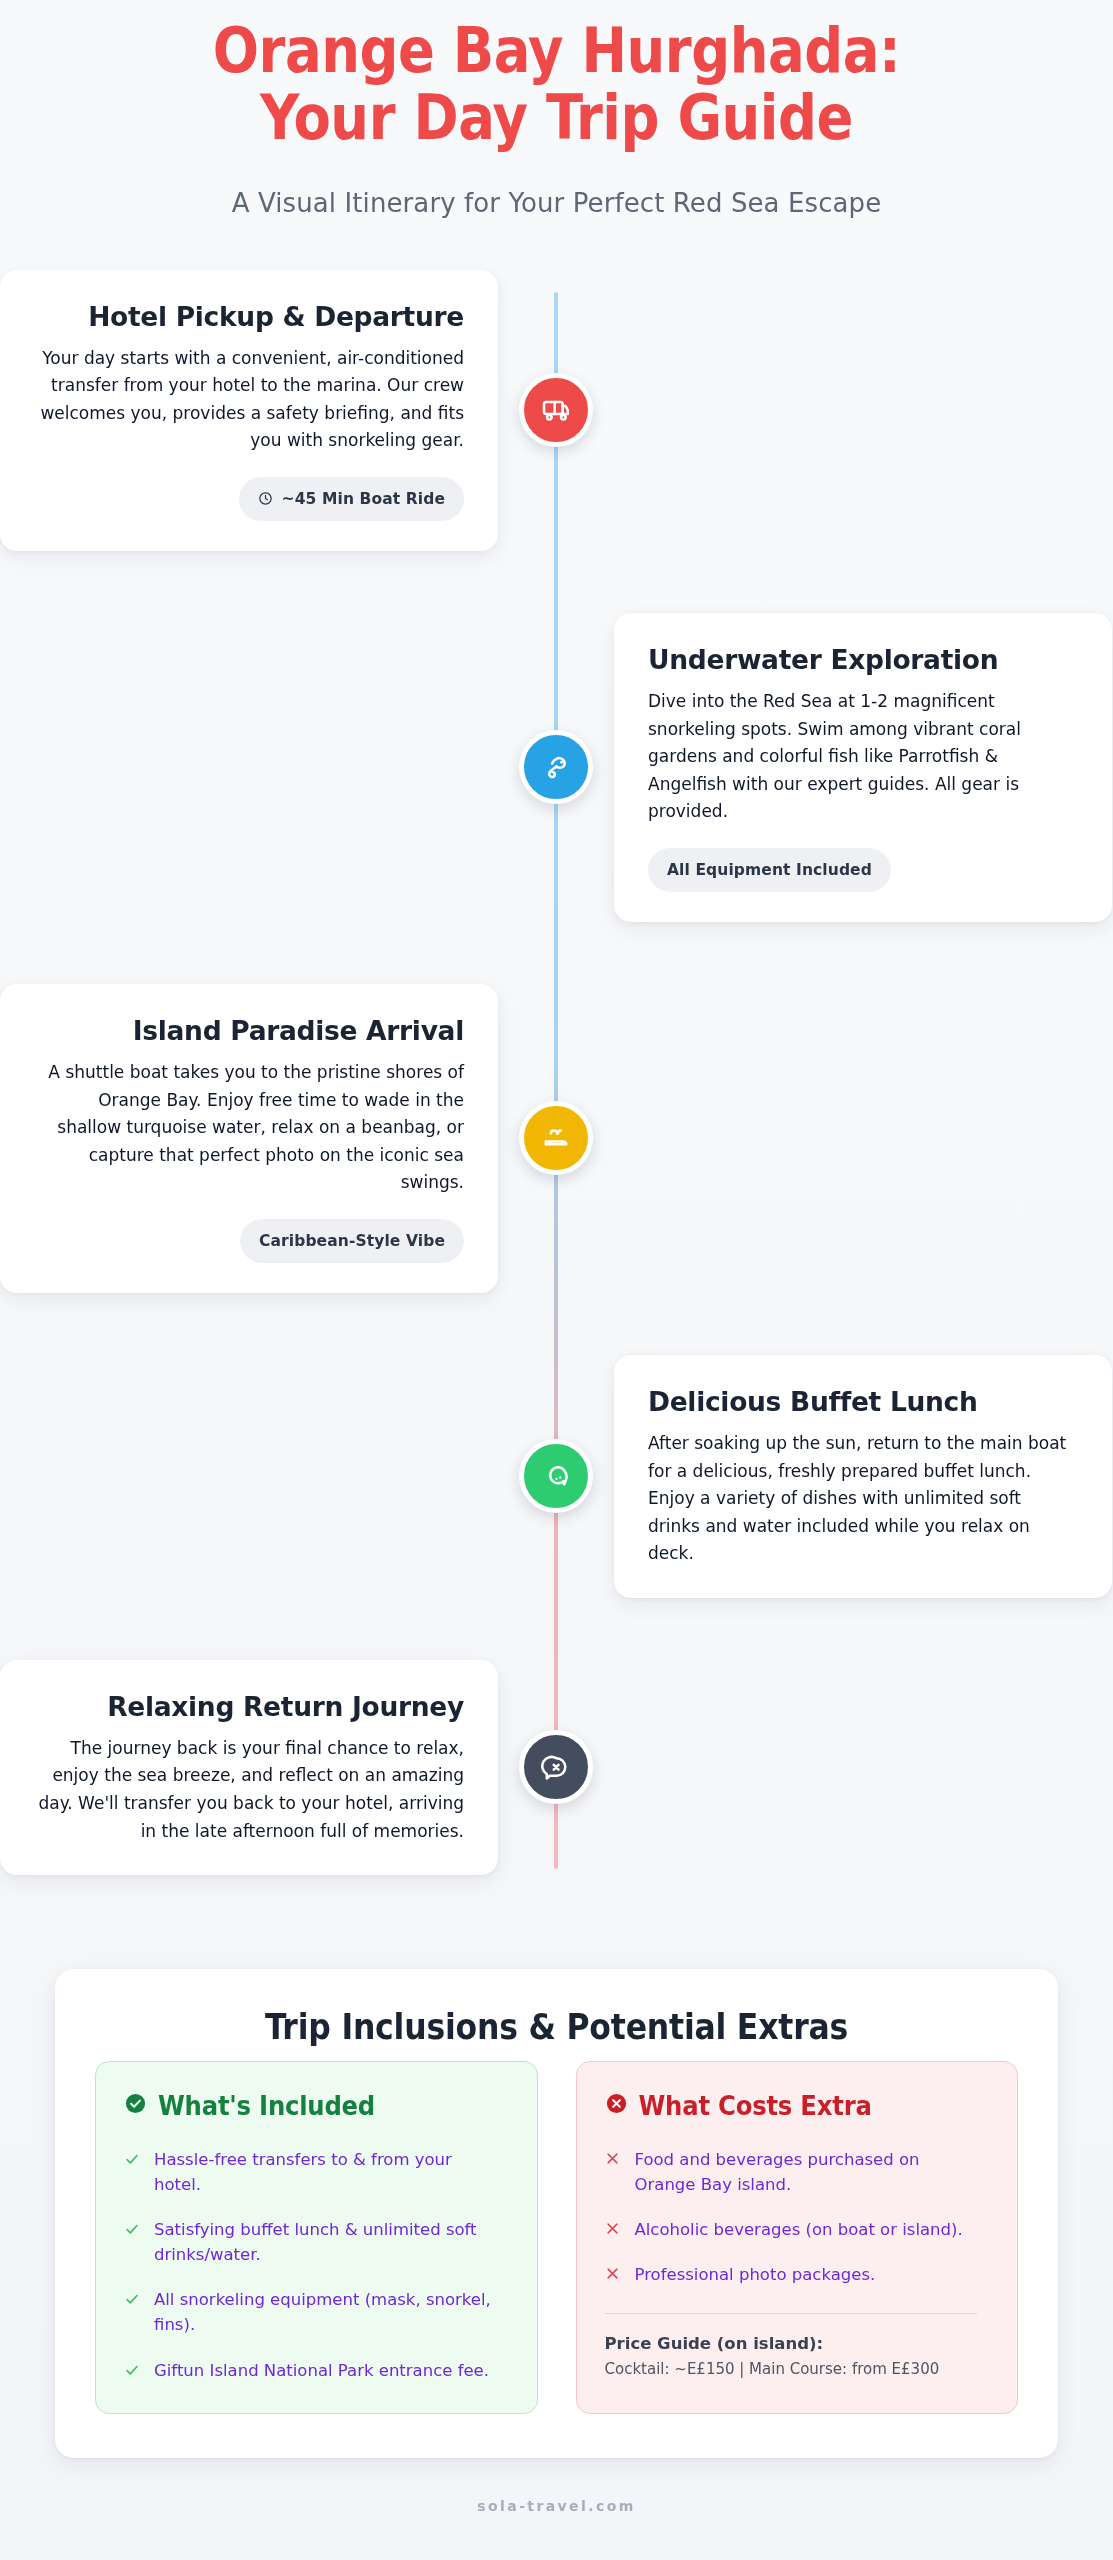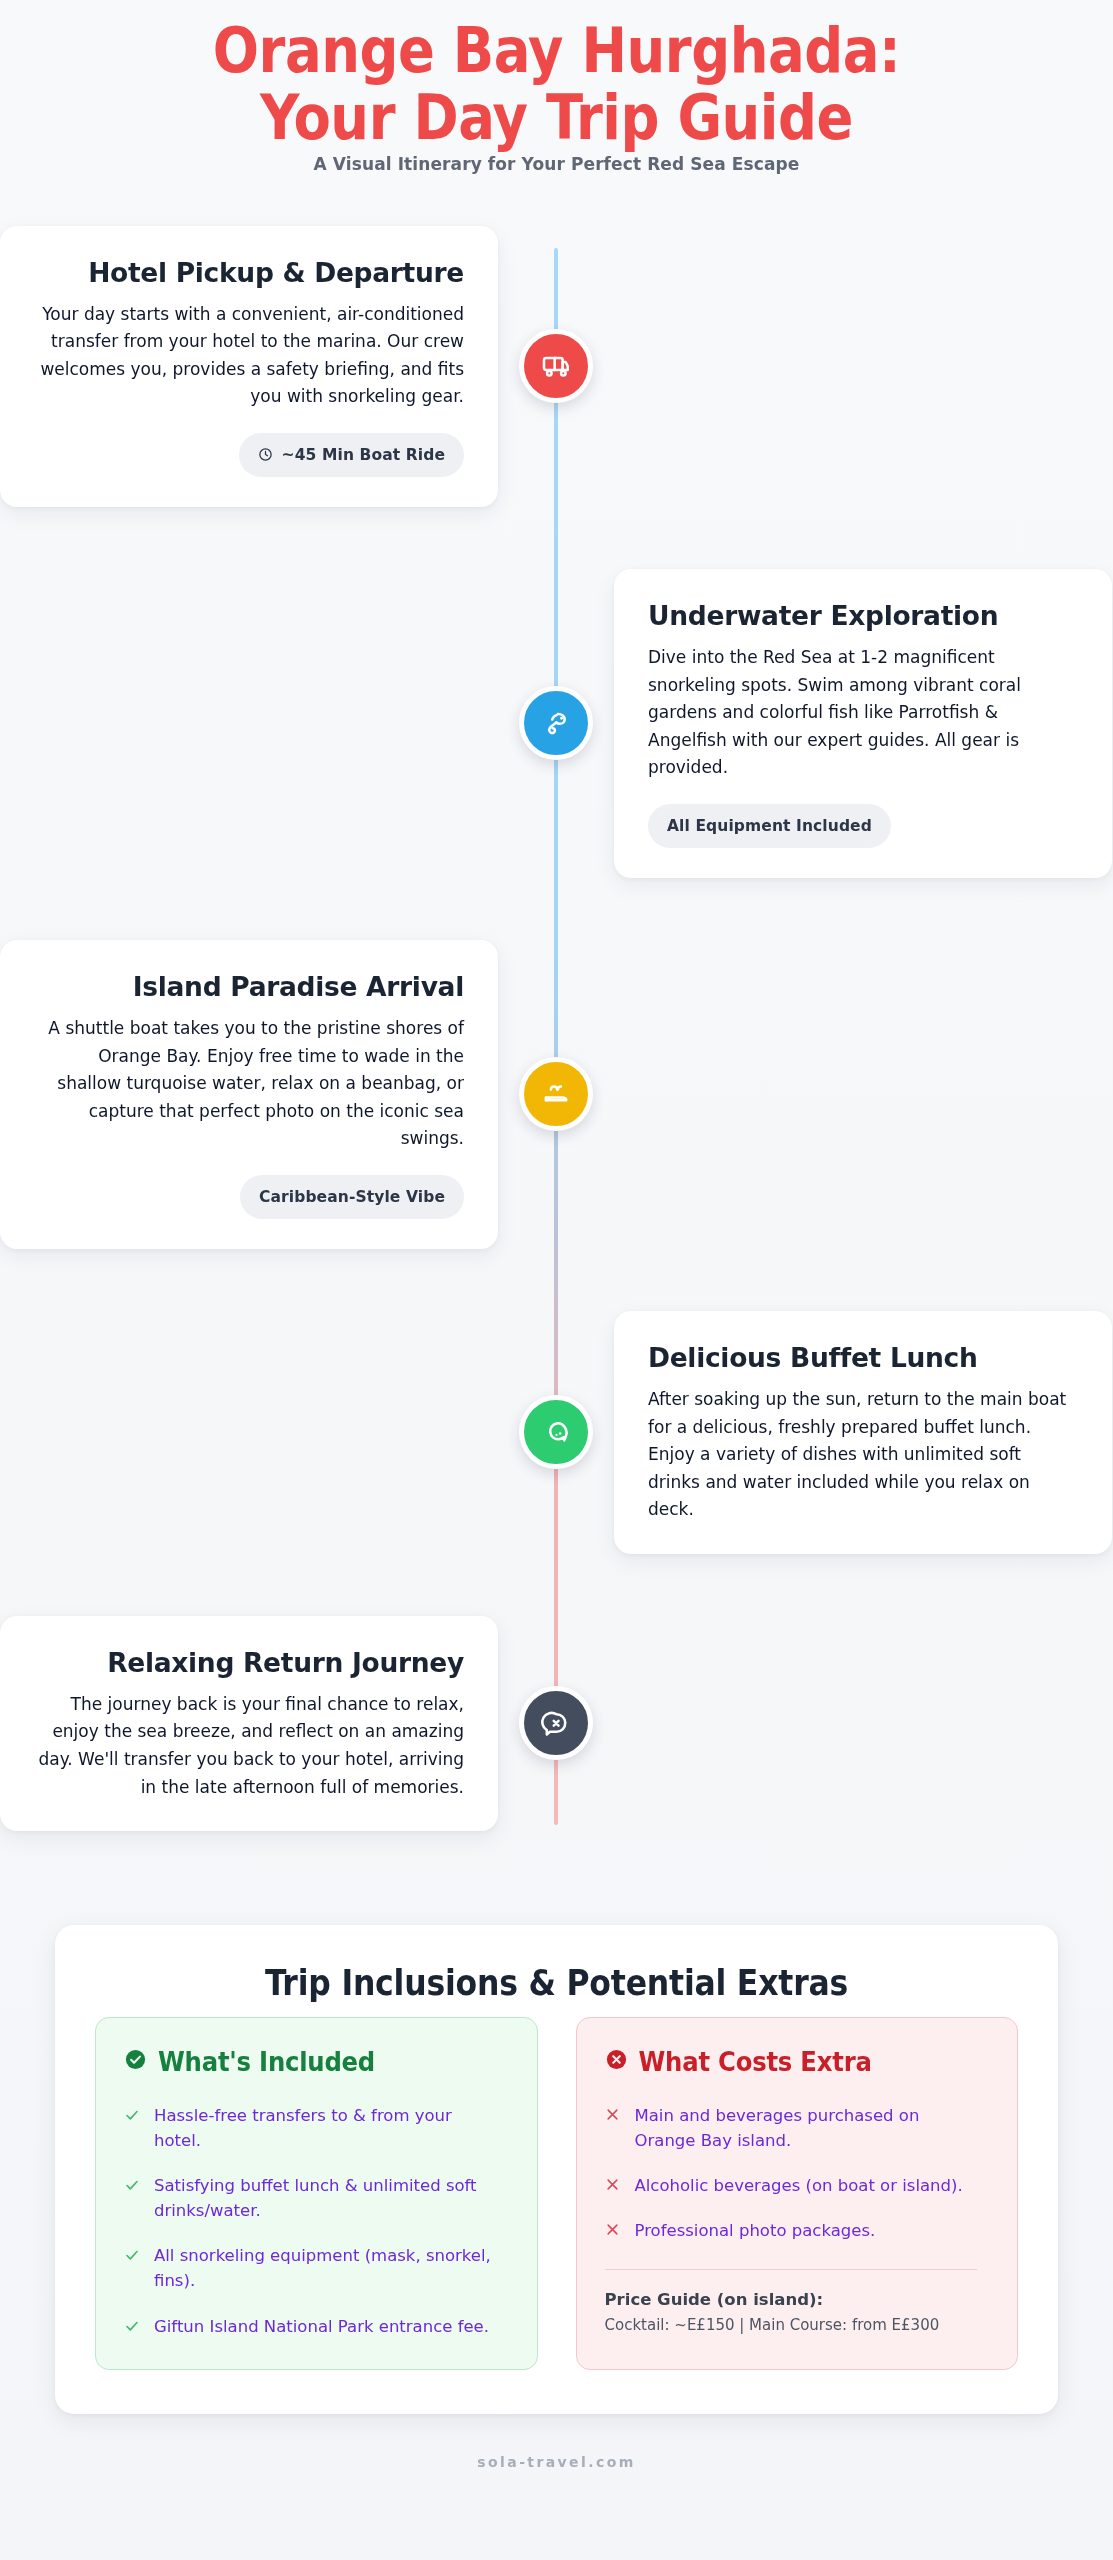--- a/index.html
+++ b/index.html
@@ -28,24 +28,24 @@
     font-family: "DejaVu Sans Condensed", "Liberation Sans Narrow", "Liberation Sans", sans-serif;
     font-weight: 700;
     font-size: 63px;
     line-height: 1.06;
     letter-spacing: -0.5px;
     color: #ef4a4a;
     font-stretch: condensed;
     transform: scaleX(0.96);
   }
   .subtitle {
-    margin-top: 2px;
-    font-size: 17px;
+    margin-top: 36px;
+    font-size: 26px;
     color: #5f6774;
-    font-weight: 700;
+    font-weight: 400;
     letter-spacing: 0.1px;
   }
 
   
   .timeline {
     position: relative;
     margin-top: 52px;
     padding-bottom: 20px;
   }
   .spine {
@@ -424,21 +424,21 @@
           </span>
           <span class="col-head-text">What Costs Extra</span>
         </div>
 
         <div class="li">
           <span class="li-mark">
             <svg width="15" height="15" viewBox="0 0 24 24" fill="none" stroke="#e04450" stroke-width="2.4" stroke-linecap="round">
                 <path d="M5 5l14 14M19 5L5 19"></path>
               </svg>
           </span>
-          <span class="li-text">Main and beverages purchased on Orange Bay island.</span>
+          <span class="li-text">Food and beverages purchased on Orange Bay island.</span>
         </div>
         <div class="li">
           <span class="li-mark">
             <svg width="15" height="15" viewBox="0 0 24 24" fill="none" stroke="#e04450" stroke-width="2.4" stroke-linecap="round">
                 <path d="M5 5l14 14M19 5L5 19"></path>
               </svg>
           </span>
           <span class="li-text">Alcoholic beverages (on boat or island).</span>
         </div>
         <div class="li">

